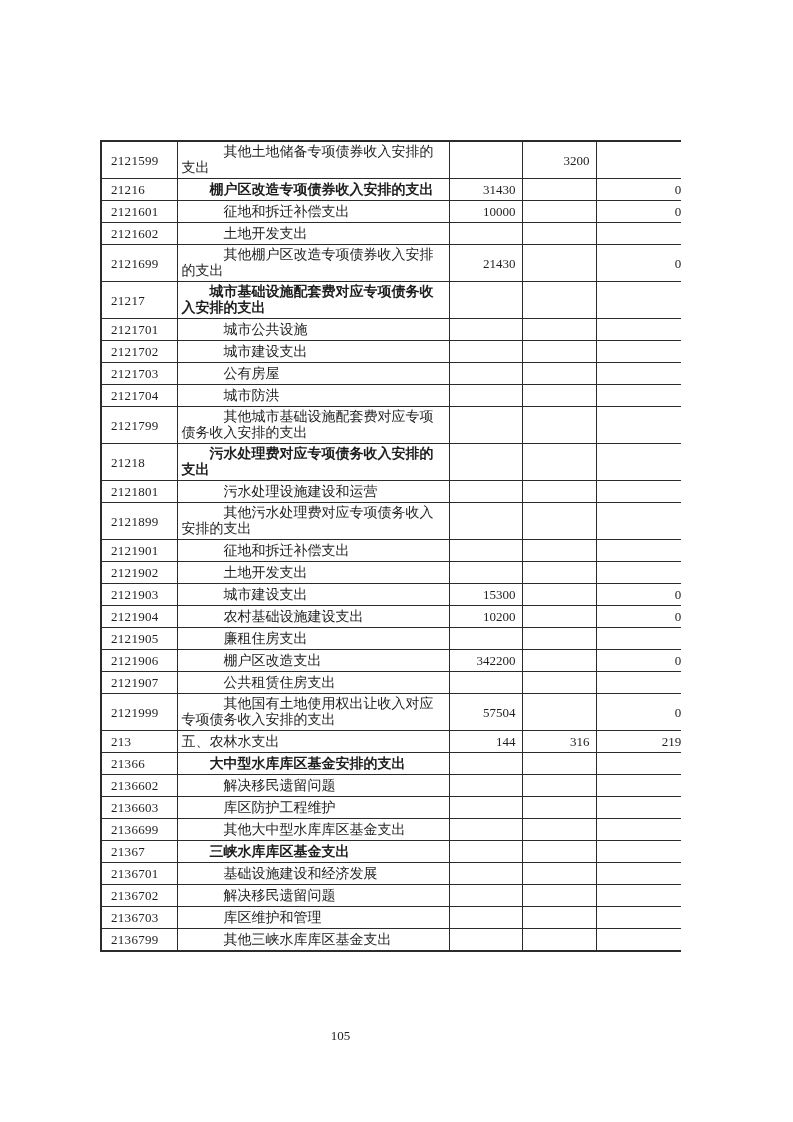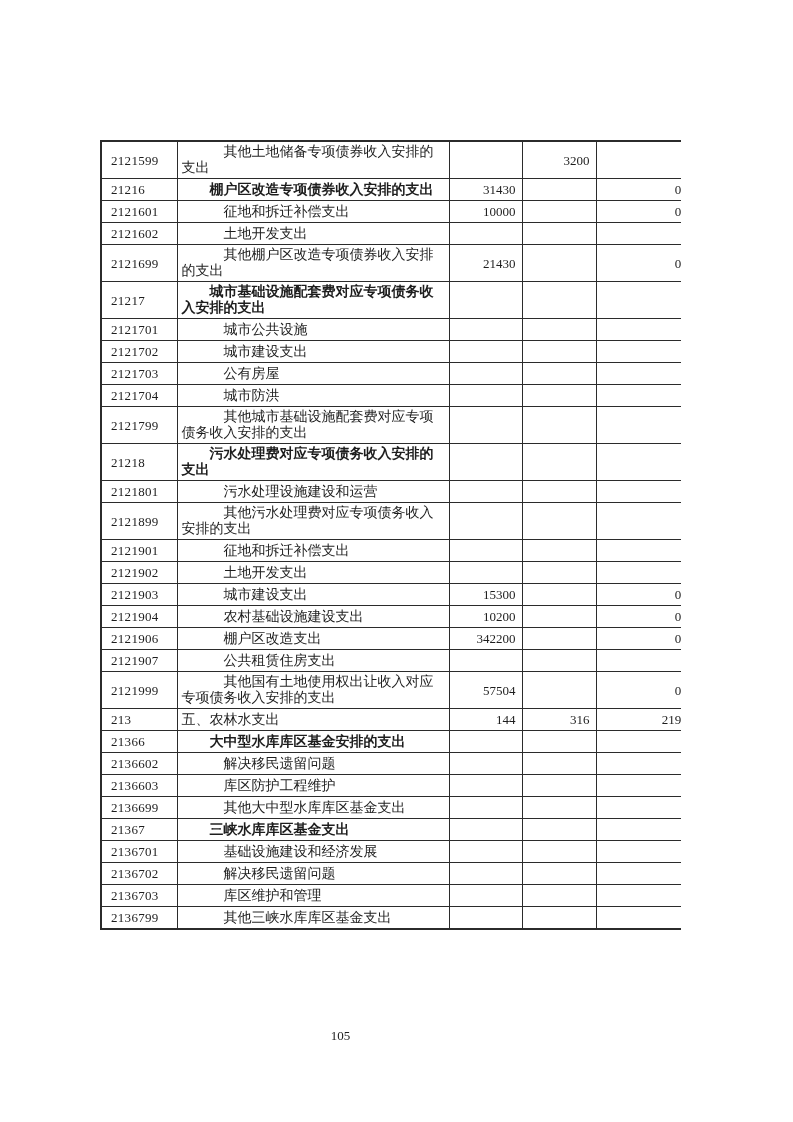--- a/index.html
+++ b/index.html
@@ -195,20 +195,27 @@
           <td class="col-num">0%</td>
         </tr>
         <tr>
           <td class="col-code">2121904</td>
           <td class="col-name ind-3">农村基础设施建设支出</td>
           <td class="col-num">10200</td>
           <td class="col-num"></td>
           <td class="col-num">0%</td>
         </tr>
         <tr>
+          <td class="col-code">2121905</td>
+          <td class="col-name ind-3">廉租住房支出</td>
+          <td class="col-num"></td>
+          <td class="col-num"></td>
+          <td class="col-num"></td>
+        </tr>
+        <tr>
           <td class="col-code">2121906</td>
           <td class="col-name ind-3">棚户区改造支出</td>
           <td class="col-num">342200</td>
           <td class="col-num"></td>
           <td class="col-num">0%</td>
         </tr>
         <tr>
           <td class="col-code">2121907</td>
           <td class="col-name ind-3">公共租赁住房支出</td>
           <td class="col-num"></td>

